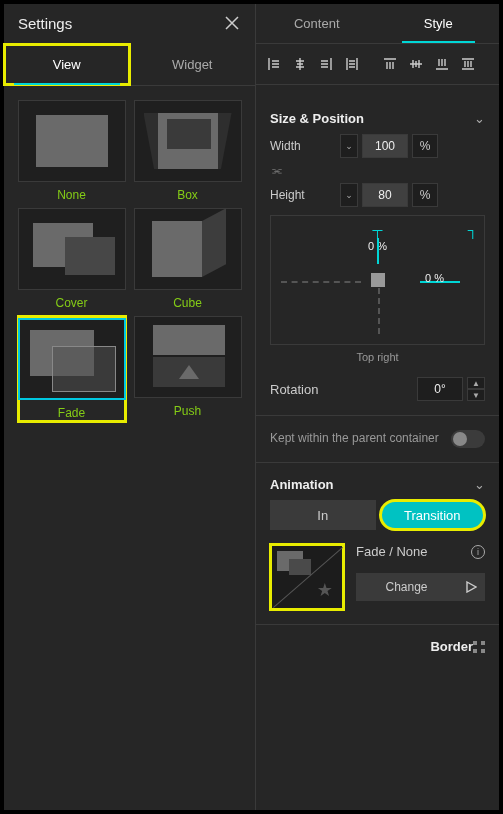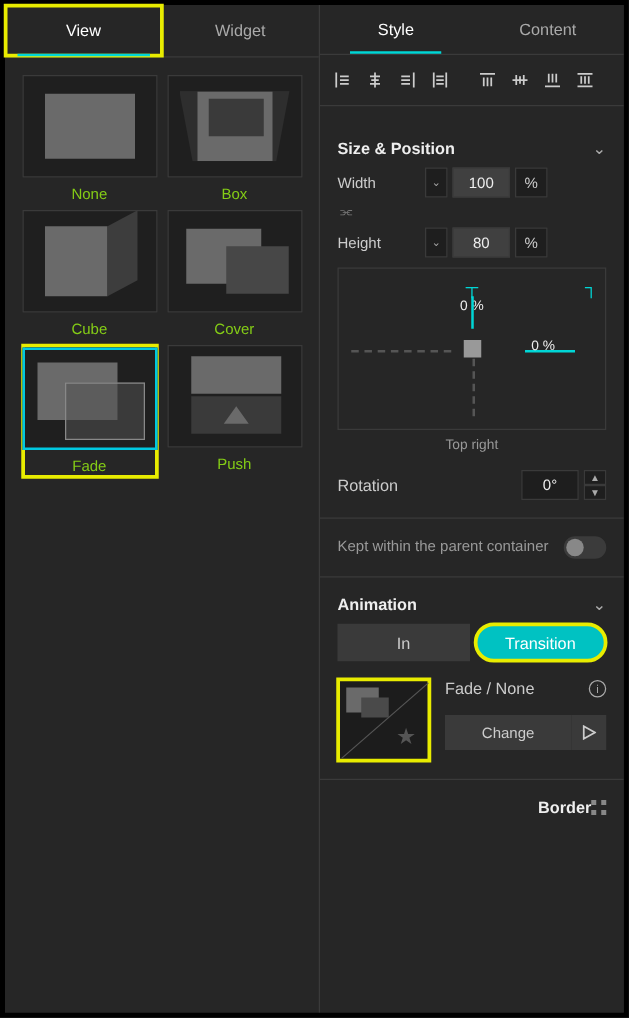--- a/index.html
+++ b/index.html
@@ -118,20 +118,26 @@
   .dots4 span { width:4px; height:4px; background:#888; }
 
   .fill-right { display:flex; flex-direction:column; align-items:flex-end; flex:1; }
 </style>
 </head>
 <body>
 
 <div class="app">
 
   <div class="panel-left">
+    <div class="settings-header">
+      <div class="settings-title">Settings</div>
+      <svg class="close-x" width="18" height="18" viewBox="0 0 18 18" fill="none" stroke-width="1.5">
+          <path d="M3 3 L15 15 M15 3 L3 15"></path>
+        </svg>
+    </div>
 
     <div class="settings-tabs">
       <div class="settings-tab active hl-yellow">View</div>
       <div class="settings-tab">Widget</div>
     </div>
 
     <div class="effects-grid">
 
       <div class="effect-cell">
         <div class="thumb">
@@ -139,40 +145,40 @@
           </div>
         <div class="effect-label">None</div>
       </div>
 
       <div class="effect-cell">
         <div class="thumb">
             <div class="th-box-outer"></div>
             <div class="th-box-inner"></div>
           </div>
         <div class="effect-label">Box</div>
+      </div>
+
+      <div class="effect-cell">
+        <div class="thumb">
+            <div class="th-cover-a"></div>
+            <div class="th-cover-b"></div>
+          </div>
+        <div class="effect-label">Cover</div>
       </div>
 
       <div class="effect-cell">
         <div class="thumb">
             <div class="th-cube">
               <div class="front"></div>
               <div class="side"></div>
             </div>
           </div>
         <div class="effect-label">Cube</div>
       </div>
 
-      <div class="effect-cell">
-        <div class="thumb">
-            <div class="th-cover-a"></div>
-            <div class="th-cover-b"></div>
-          </div>
-        <div class="effect-label">Cover</div>
-      </div>
-
       <div class="effect-cell hl-yellow" style="padding:2px;">
         <div class="thumb selected">
             <div class="th-fade-a"></div>
             <div class="th-fade-b"></div>
           </div>
         <div class="effect-label">Fade</div>
       </div>
 
       <div class="effect-cell">
         <div class="thumb">
@@ -182,22 +188,22 @@
             </div>
           </div>
         <div class="effect-label">Push</div>
       </div>
     </div>
   </div>
 
   <div class="panel-right">
 
     <div class="right-tabs">
+      <div class="right-tab">Content</div>
       <div class="right-tab active">Style</div>
-      <div class="right-tab">Content</div>
     </div>
 
     <div class="align-row">
       <div class="align-btn">
           <svg width="16" height="16" viewBox="0 0 16 16" stroke-width="1.4" fill="none">
             <path d="M3 2v12M6 5h7M6 8h7M6 11h7"></path>
           </svg>
         </div>
       <div class="align-btn">
           <svg width="16" height="16" viewBox="0 0 16 16" stroke-width="1.4" fill="none">

